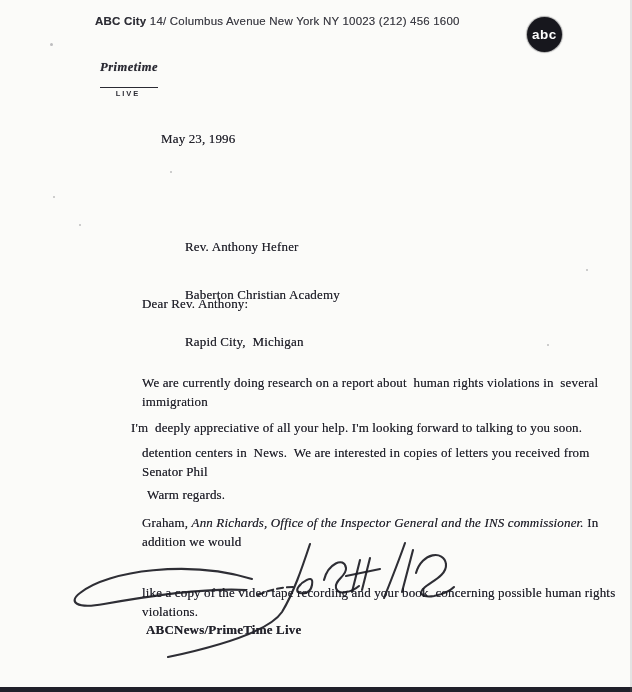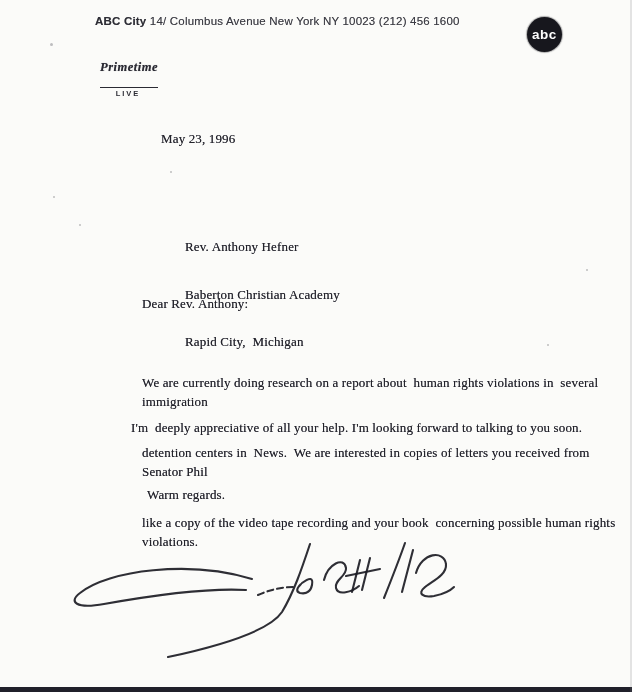--- a/index.html
+++ b/index.html
@@ -84,20 +84,21 @@
   <div>Rev. Anthony Hefner</div>
   <div>Baberton Christian Academy</div>
   <div>Rapid City,  Michigan</div>
 </div>
 
 <div class="abs ink" style="left:142px;top:296px;">Dear Rev. Anthony:</div>
 
 <div class="abs ink" style="left:142px;top:341px;width:475px;">
   <div class="line">We are currently doing research on a report about  human rights violations in  several immigration</div>
   <div class="line">detention centers in  News.  We are interested in copies of letters you received from Senator Phil</div>
+  <div class="line"><span>Graham, </span><i>Ann Richards, Office of the Inspector General and the INS commissioner.</i><span> In addition we would</span></div>
   <div class="line">like a copy of the video tape recording and your book  concerning possible human rights violations.</div>
 </div>
 
 <div class="abs ink" style="left:131px;top:420px;width:475px;">I'm  deeply appreciative of all your help. I'm looking forward to talking to you soon.</div>
 
 <div class="abs ink" style="left:147px;top:487px;">Warm regards.</div>
 
 <svg class="abs sig-svg" viewBox="0 0 400 125">
 
   <path d="M 192,41 C 130,22 48,32 20,55 C 8,64 16,71 44,66 C 100,56 152,50 186,52"></path>
@@ -112,16 +113,17 @@
   <path d="M 310,20 l -8,32"></path>
   <path d="M 286,38 l 34,-7"></path>
 
   <path d="M 345,5 C 338,25 330,45 324,60"></path>
   <path d="M 353,12 L 342,54"></path>
 
   <path d="M 356,35 C 362,14 384,12 386,26 C 387,38 370,44 364,50 C 358,55 362,60 374,58 C 384,56 391,52 394,49"></path>
 </svg>
 
 <div class="abs ink typed-name">
+  <div>ABCNews/PrimeTime Live</div>
 </div>
 
 <div class="abs scan-bar"></div>
 <div class="abs edge-shade"></div>
 
 </body></html>

